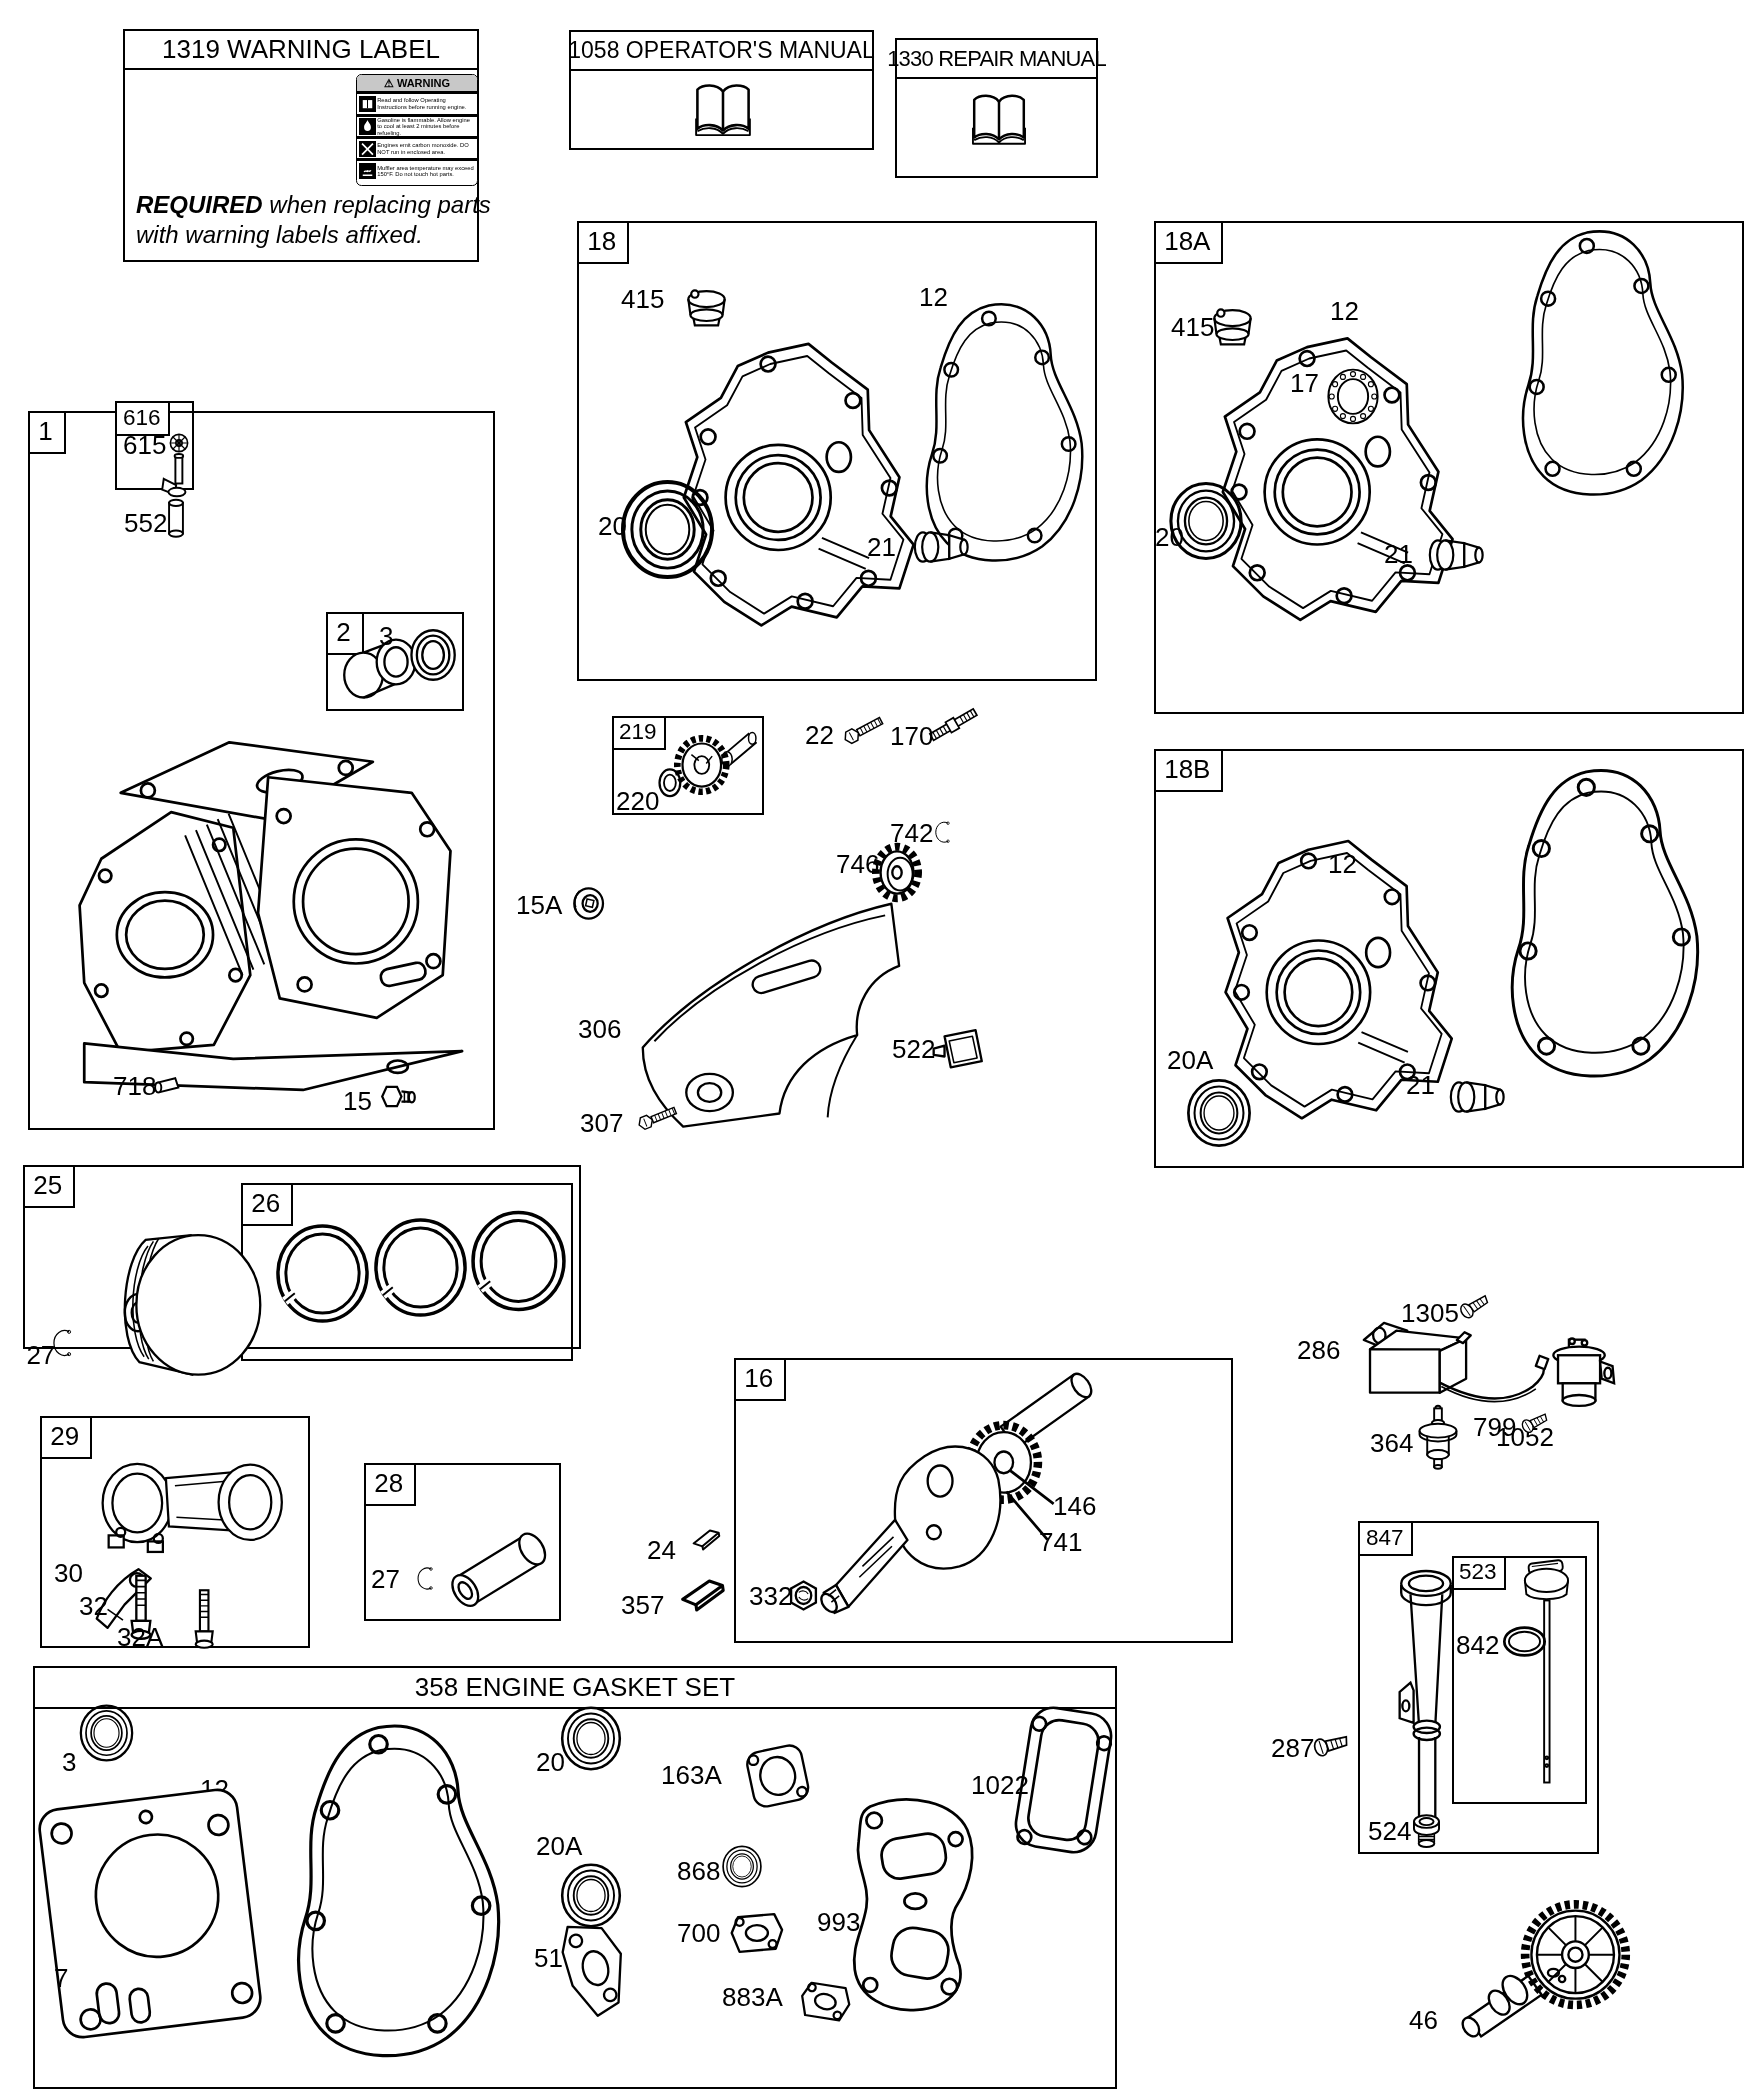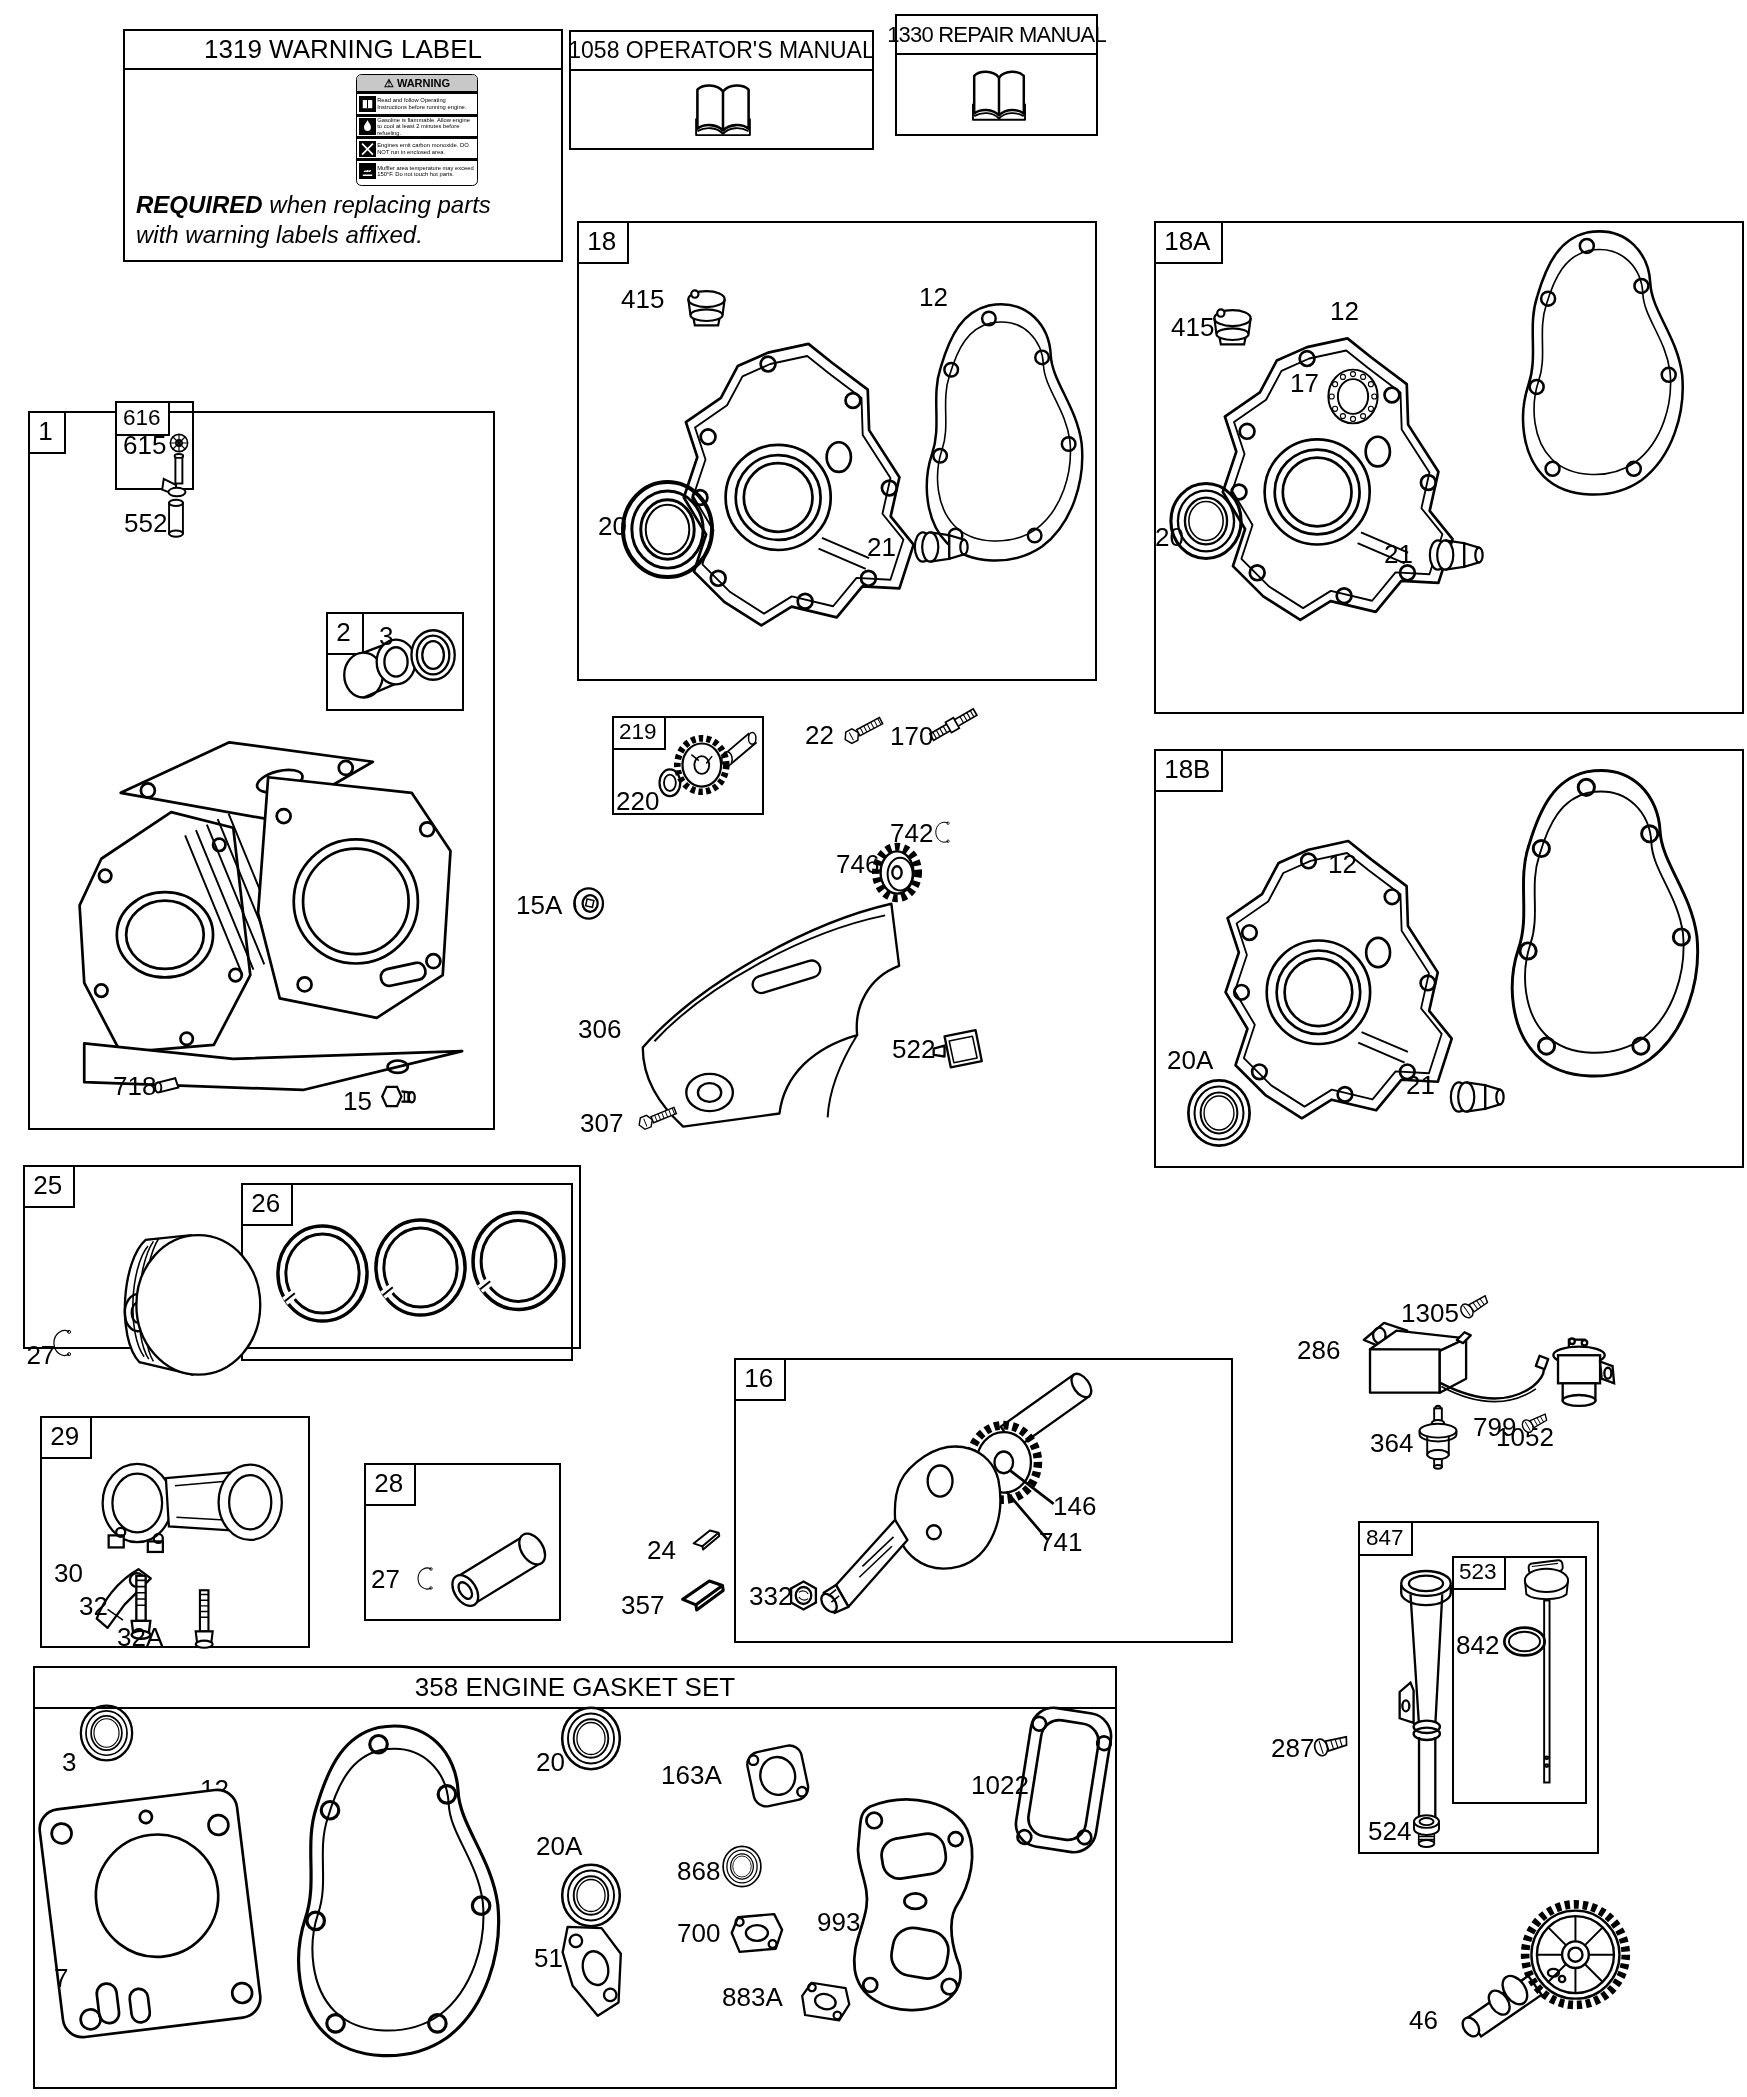--- a/index.html
+++ b/index.html
@@ -164,21 +164,21 @@
     </g>
     <g id="sym-gear746" stroke="#000" fill="#fff">
       <ellipse cx="32" cy="39" rx="27" ry="33" stroke-width="10" stroke-dasharray="6.5 5" fill="none"></ellipse>
       <ellipse cx="32" cy="39" rx="21" ry="27" stroke-width="3"></ellipse>
       <ellipse cx="36" cy="41" rx="16" ry="21" stroke-width="2.5" fill="none"></ellipse>
       <ellipse cx="32" cy="39" rx="6" ry="8" stroke-width="3"></ellipse>
     </g>
   </defs>
 </svg>
 
-<div class="box" style="left:123px;top:29px;width:440px;height:233px">
+<div class="box" style="left:123px;top:29px;width:356px;height:233px">
   <div class="band" style="font-size:26px">1319 WARNING LABEL</div>
   <div class="sticker">
     <div class="stk-head">
       <span>⚠</span>
       <span>WARNING</span>
     </div>
     <div class="stk-row">
       <svg class="stk-ico" viewBox="0 0 24 24">
           <rect x="5" y="6" width="14" height="12" fill="#fff"></rect>
           <path d="M12,6 L12,18" stroke="#000" stroke-width="1.5"></path>
@@ -210,21 +210,21 @@
   </div>
 </div>
 
 <div class="box" style="left:569px;top:29.5px;width:305px;height:120px">
   <div class="band">1058 OPERATOR'S MANUAL</div>
   <svg class="art" style="left:120px;top:42px" width="64" height="71" viewBox="0 0 100 92">
       <use href="#sym-book"></use>
     </svg>
 </div>
 
-<div class="box" style="left:895px;top:14px;width:203px;height:122px">
+<div class="box" style="left:895px;top:38px;width:203px;height:140px">
   <div class="band tight">1330 REPAIR MANUAL</div>
   <svg class="art" style="left:71px;top:44px" width="62" height="70" viewBox="0 0 100 92">
       <use href="#sym-book"></use>
     </svg>
 </div>
 
 <div class="box" style="left:577px;top:221px;width:520px;height:460px">
   <div class="tab">18</div>
 </div>
 <svg class="art" style="left:667px;top:317px" width="256" height="334" viewBox="0 0 380 440">

